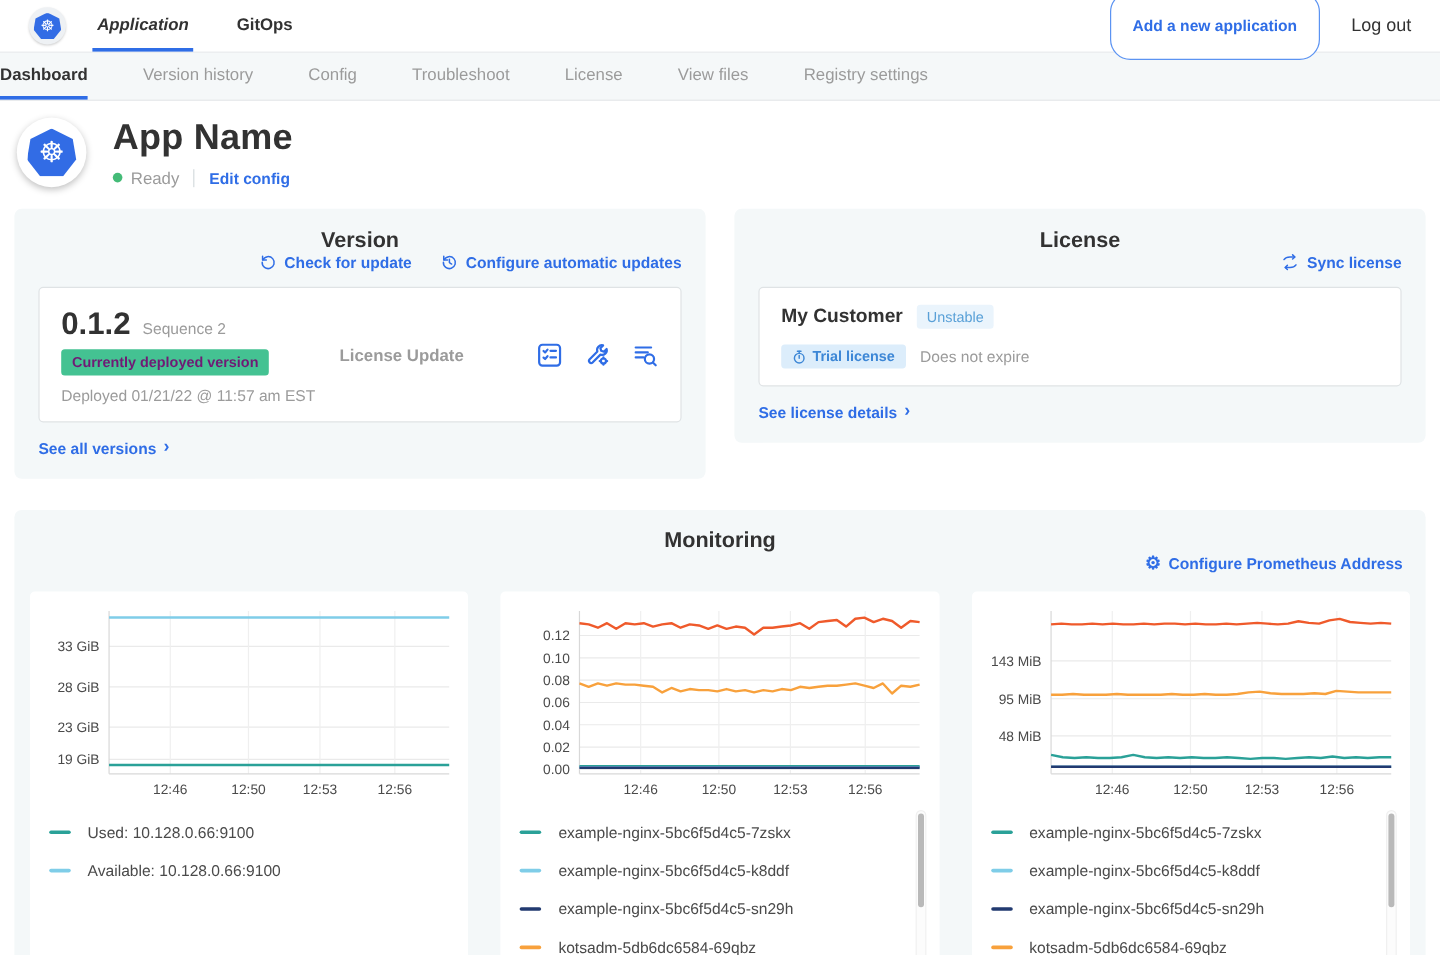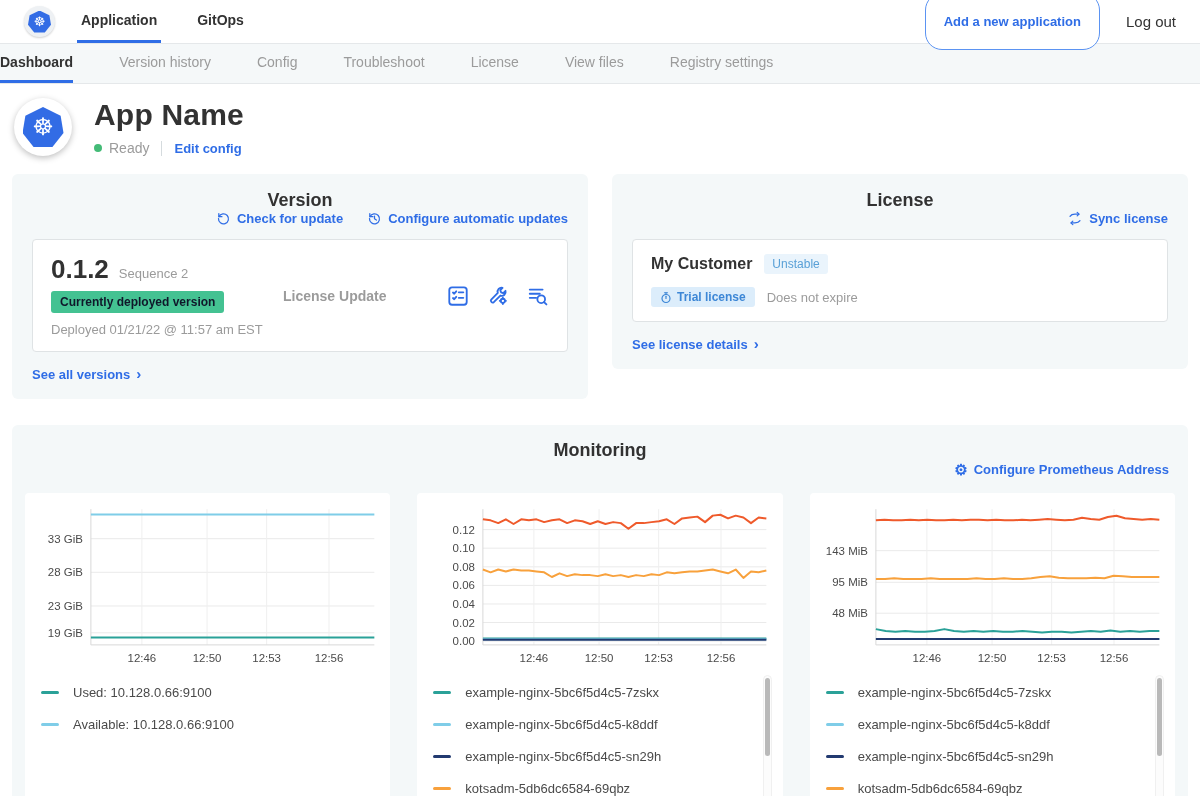--- a/index.html
+++ b/index.html
@@ -6,21 +6,21 @@
   html,body { width:1200px; height:796px; background:#ffffff; font-family:"Liberation Sans", sans-serif; color:#323232; overflow:hidden; }
 
   
   .topnav { height:44px; display:flex; align-items:stretch; padding:0 24px; border-bottom:1px solid #e5e8ea; background:#fff; }
   .brand { display:flex; align-items:center; margin-right:22px; }
   .logo-circle { width:31px; height:31px; border-radius:50%; background:#eef1f4; display:flex; align-items:center; justify-content:center; box-shadow:0 1px 2px rgba(0,0,0,.18); }
   .hepta { background:#326ce5; clip-path:polygon(50% 0%, 93% 22%, 100% 65%, 73% 100%, 27% 100%, 0% 65%, 7% 22%); display:flex; align-items:center; justify-content:center; color:#fff; }
   .hepta.small { width:23px; height:22px; font-size:13px; }
   .hepta.big { width:41px; height:40px; font-size:24px; }
   .topnav-tab { display:flex; align-items:center; padding:0 4px; margin-right:32px; font-size:14px; font-weight:bold; color:#323232; border-bottom:3px solid transparent; cursor:pointer; }
-  .topnav-tab.active { border-bottom-color:#2f6de6; }
+  .topnav-tab.active { border-bottom-color:#2f6de6;font-style:italic; }
   .topnav-spacer { flex:1; }
   .add-app-btn { align-self:center; border:1px solid #5b93f2; color:#2f6de6; font-size:13px; font-weight:bold; border-radius:17px; padding:20px 18px; background:#fff; cursor:pointer; }
   .logout { display:flex; align-items:center; margin-left:26px; font-size:15px; color:#323232; cursor:pointer; }
 
   
   .subnav { height:40px; background:#f5f8f9; border-bottom:1px solid #e5e8ea; display:flex; align-items:stretch; }
   .subnav-tab { display:flex; align-items:center; margin-right:46px; font-size:14px; color:#9b9b9b; border-bottom:3px solid transparent; cursor:pointer; }
   .subnav-tab.active { color:#323232; font-weight:bold; border-bottom-color:#2f6de6; }
 
   
@@ -42,21 +42,21 @@
   .panel.license { flex:1; }
   .panel-head { display:flex; align-items:center;flex-direction:column; }
   .panel-title { font-size:18px; font-weight:bold; }
   .panel-head .head-links { margin-left:auto; display:flex; gap:24px; }
   .inner-card { background:#fff; border:1px solid #dfe3e5; border-radius:4px; margin-top:13px; padding:14px 18px; }
   .version-inner { display:flex; align-items:center; }
   .ver-left { width:232px; }
   .ver-line1 { display:flex; align-items:baseline; gap:10px; }
   .ver-number { font-size:26px; font-weight:bold; }
   .ver-seq { font-size:13px; color:#9b9b9b; }
-  .deployed-badge { display:inline-block; margin-top:6px; background:#44c292; color:#0f172a; font-size:12px; font-weight:bold; padding:4px 9px; border-radius:3px; }
+  .deployed-badge { display:inline-block; margin-top:6px; background:#44c292; color:#701a75; font-size:12px; font-weight:bold; padding:4px 9px; border-radius:3px; }
   .deployed-at { margin-top:9px; font-size:13px; color:#9b9b9b; }
   .upstream { font-size:14px; font-weight:bold; color:#9b9b9b; }
   .ver-icons { margin-left:auto; display:flex; gap:18px; align-items:center; }
   .icon-btn { color:#2f6de6; cursor:pointer; display:flex; }
   .see-link { margin-top:13px; }
 
   .license-line1 { display:flex; align-items:center; gap:12px; }
   .customer-name { font-size:16px; font-weight:bold; }
   .badge-lightblue { background:#eaf4fc; color:#59a0d7; font-size:12px; padding:3px 8px; border-radius:3px; }
   .license-line2 { display:flex; align-items:center; gap:12px; margin-top:13px; }

